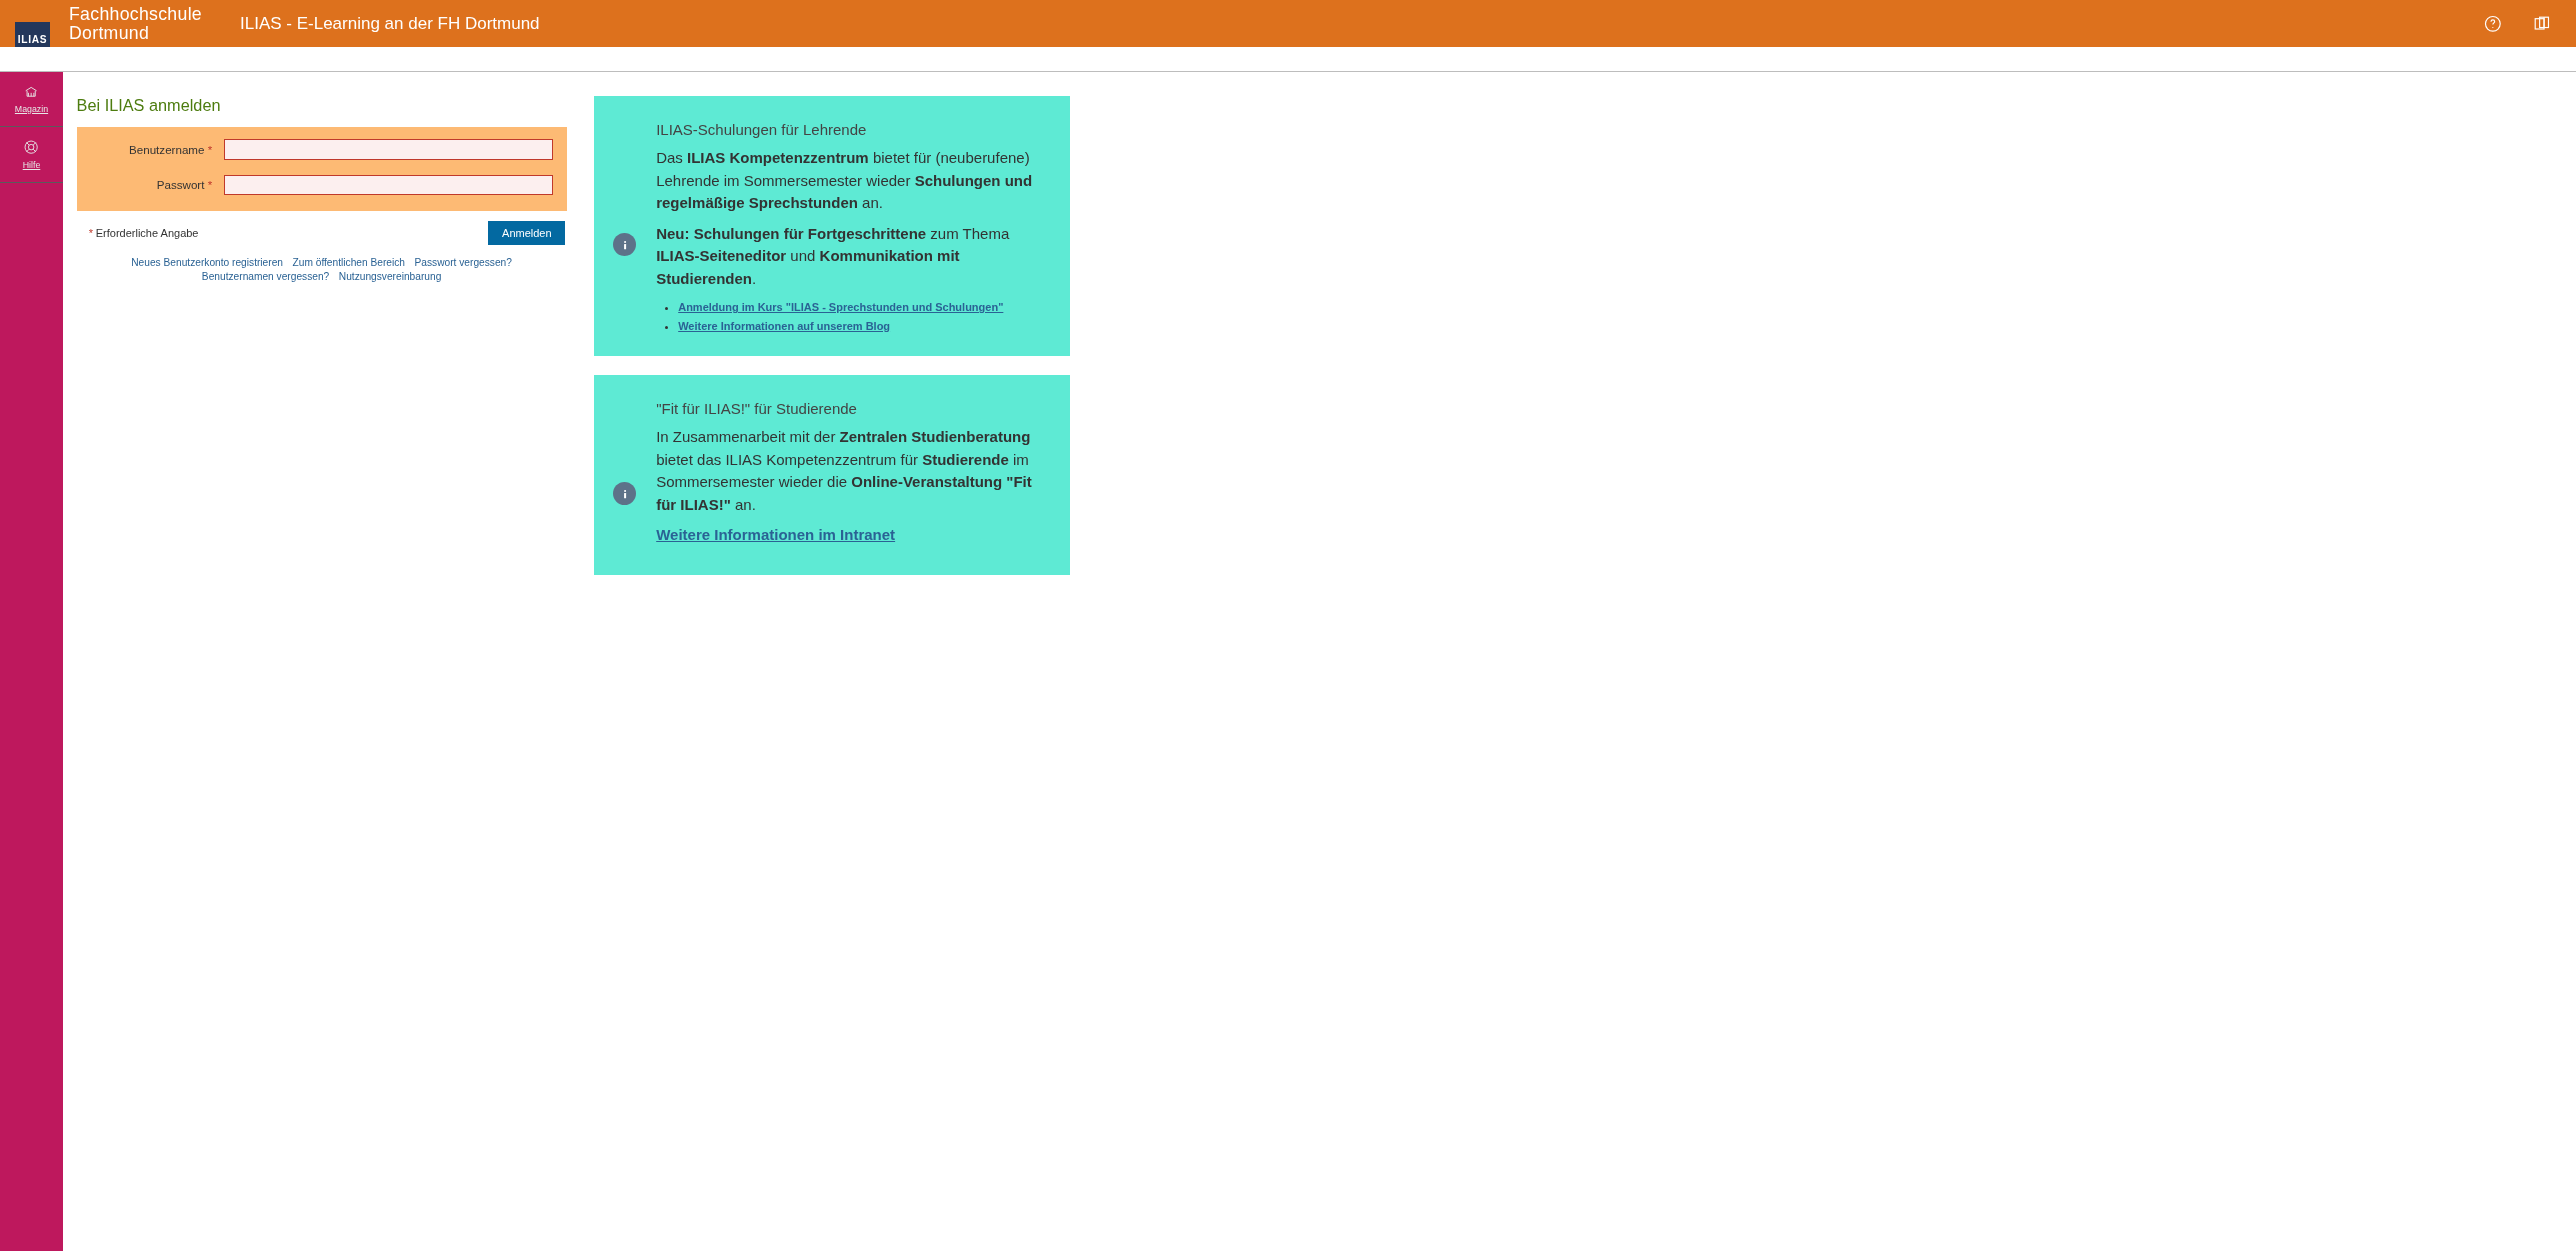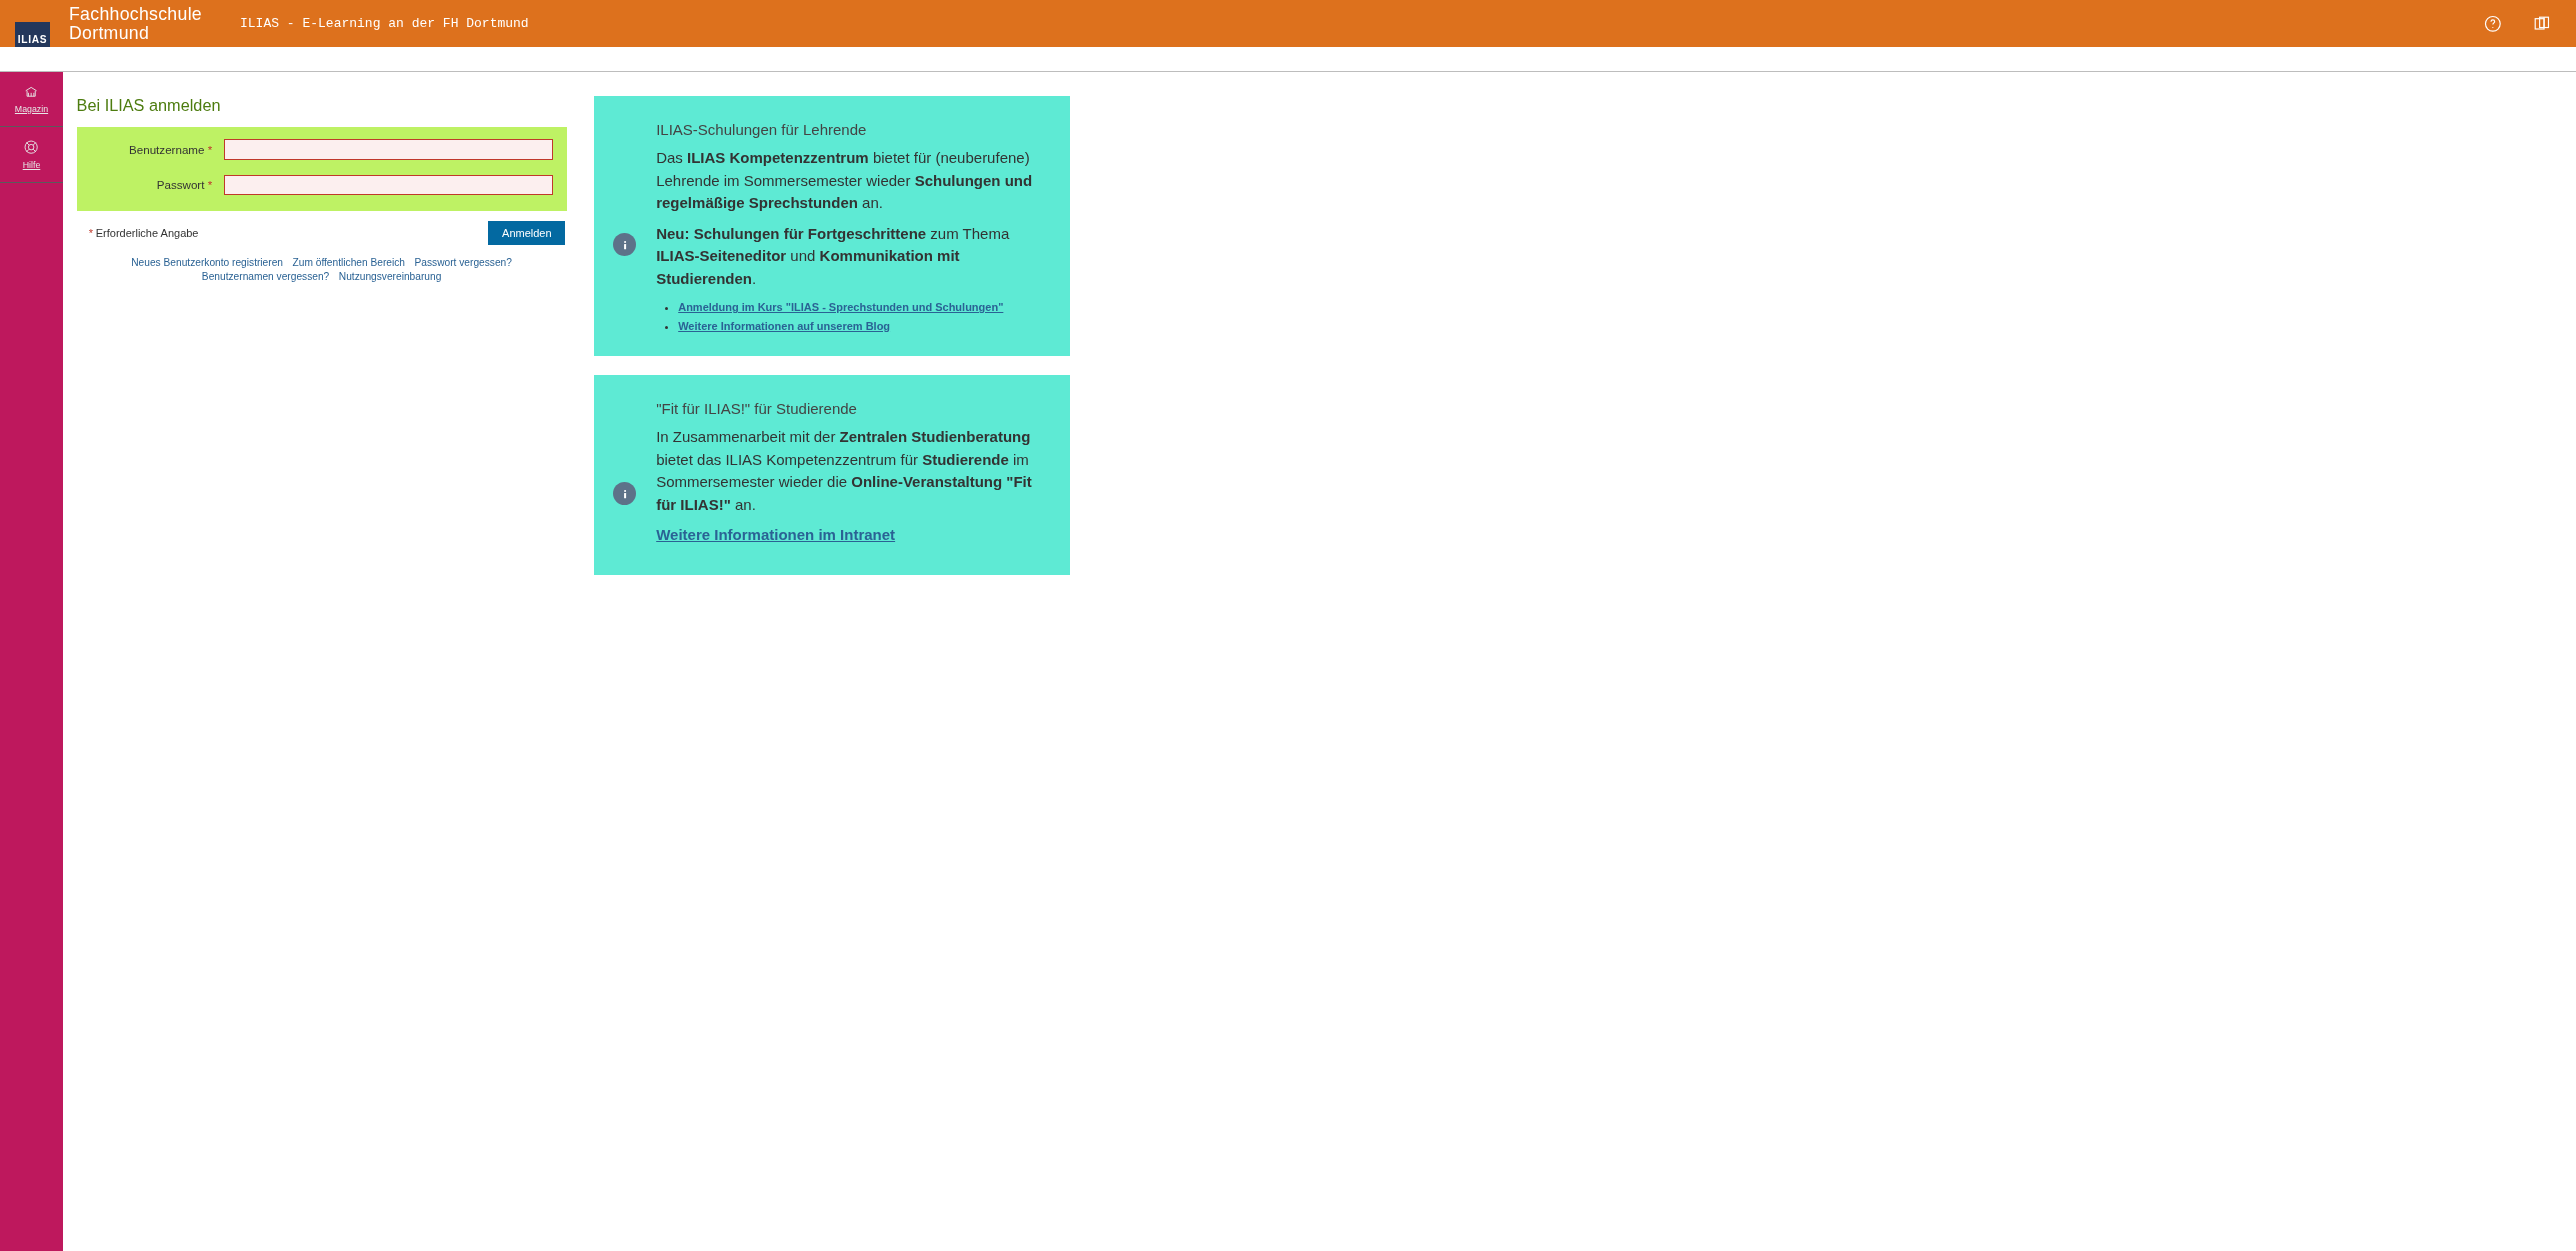--- a/index.html
+++ b/index.html
@@ -25,21 +25,21 @@
   width:35px;
   height:35px;
   display:flex;
   align-items:center;
   justify-content:center;
   margin-top:32px;
 }
 .brand-text { line-height:1.05; font-weight:400; }
 .brand-line1 { font-size:17.7px; letter-spacing:0.3px; }
 .brand-line2 { font-size:17.7px; letter-spacing:0.3px; }
-.header-title { font-size:13px; font-weight:500; margin-left:19px;font-family:Liberation Mono, monospace; }
+.header-title { font-size:17px; font-weight:500; margin-left:19px; }
 .header-spacer { flex:1; }
 .header-icon-btn {
   width:30px; height:30px;
   display:flex; align-items:center; justify-content:center;
   color:#fff;
 }
 .header-icon-btn svg { width:17.7px; height:17.7px; stroke:#fff; fill:none; stroke-width:1.6; }
 
 
 .body-wrap { flex:1; display:flex; overflow:auto; }
@@ -68,21 +68,21 @@
   display:flex;
   gap:27px;
   padding:24.5px 13.6px 27px 13.6px;
   align-items:flex-start;
 }
 
 
 .login-panel { width:490px; flex-shrink:1; }
 .login-title { font-size:16.3px; color:#4d7c0f; font-weight:400; margin-bottom:12.2px; }
 .form-body {
-  background:#bef264;
+  background:#fdba74;
   padding:12.2px 13.6px 16.3px 13.6px;
   display:flex; flex-direction:column; gap:15px;
 }
 .form-row { display:flex; align-items:center; gap:12.2px; }
 .form-label { width:122px; text-align:right; font-size:11.6px; color:#333; }
 .req { color:#c0392b; }
 .form-input {
   flex:1;
   height:20.4px;
   border:0.7px solid #c0392b;

